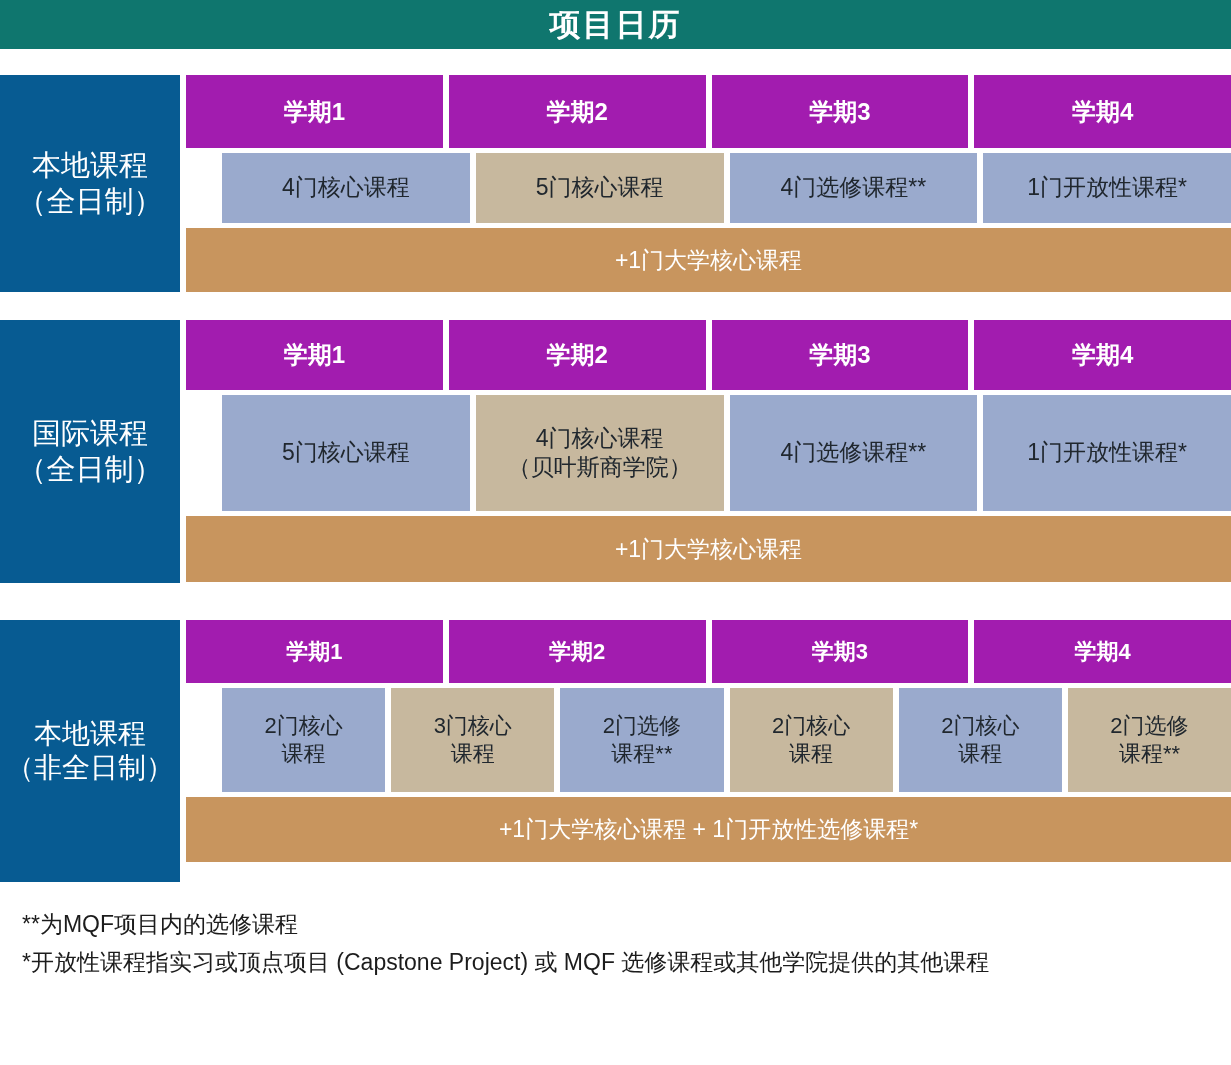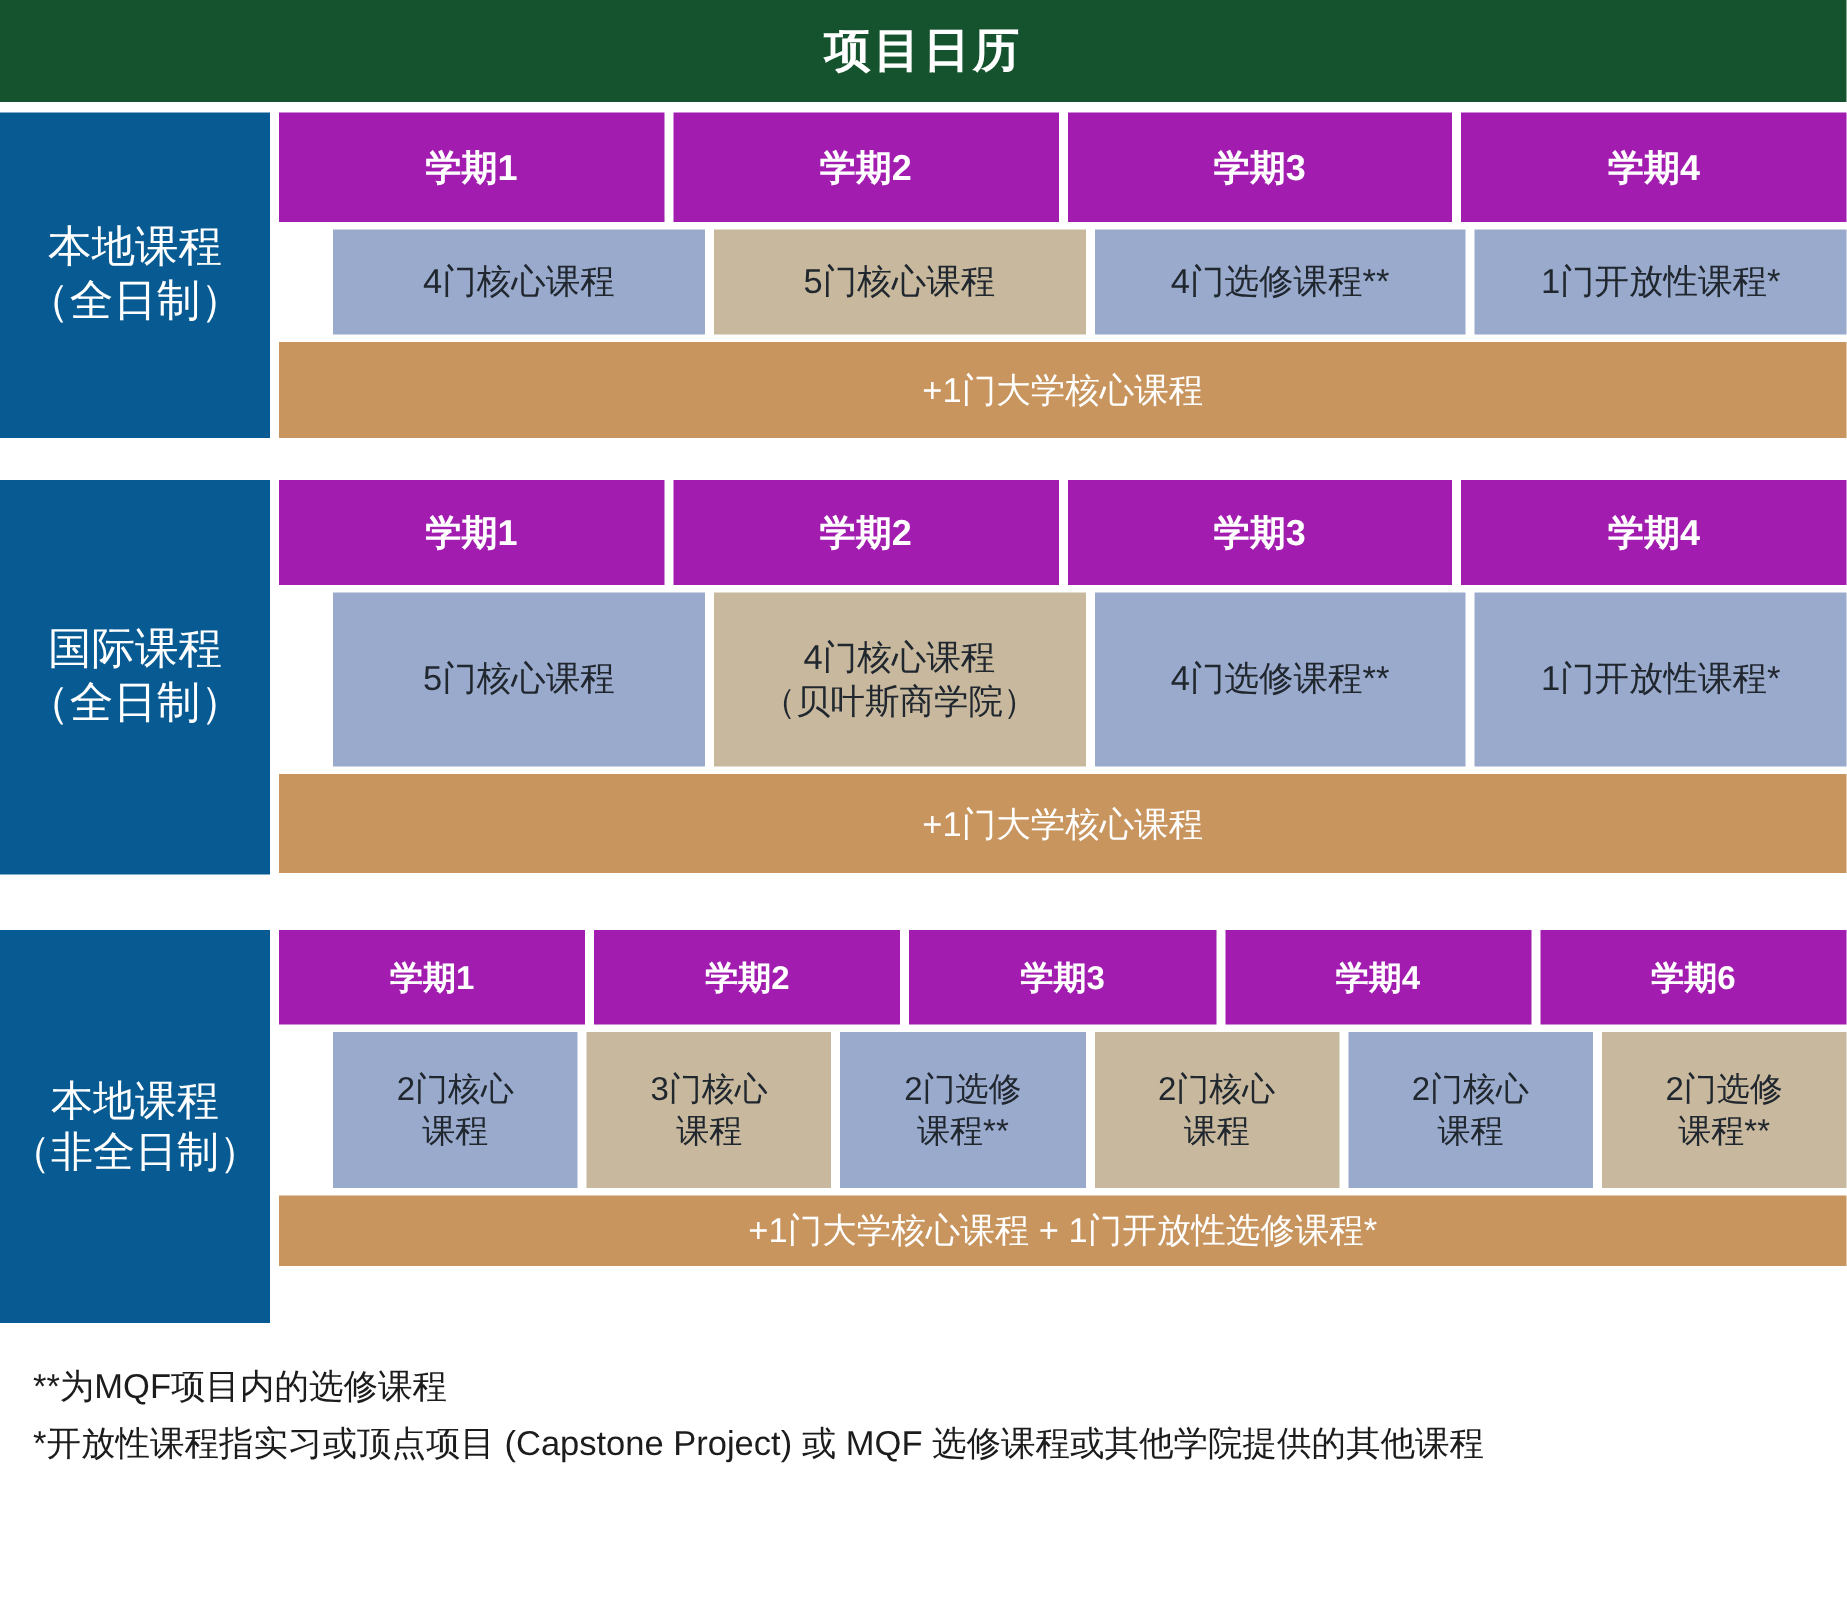--- a/index.html
+++ b/index.html
@@ -20,22 +20,22 @@
     height: 1065px;
     background: #ffffff;
   }
 
   
   .title-bar {
     position: absolute;
     left: 0;
     top: 0;
     width: 1231px;
-    height: 68px;
-    background: #14532d;
+    height: 49px;
+    background: #0f766e;
     display: flex;
     align-items: center;
     justify-content: center;
   }
   .title-text {
     color: #ffffff;
     font-size: 31px;
     font-weight: bold;
     letter-spacing: 2px;
   }
@@ -120,21 +120,21 @@
   #section-local-ft .footer-band { height: 64px; }
 
   #section-intl-ft       { top: 320px; height: 263px; }
   #section-intl-ft .row-head  { height: 70px; }
   #section-intl-ft .row-body  { height: 116px; }
   #section-intl-ft .footer-band { height: 66px; }
 
   #section-local-pt      { top: 620px; height: 262px; }
   #section-local-pt .row-head  { height: 63px; }
   #section-local-pt .row-body  { height: 104px; }
-  #section-local-pt .footer-band { height: 47px; }
+  #section-local-pt .footer-band { height: 65px; }
   #section-local-pt .cell-head { font-size: 22px; }
   #section-local-pt .cell-body { font-size: 22px; }
   #section-local-pt .side-label .l1,
   #section-local-pt .side-label .l2 { font-size: 28px; }
 
   
   .notes {
     position: absolute;
     left: 22px;
     top: 906px;
@@ -202,21 +202,20 @@
     <div class="side-label">
       <span class="l1">本地课程</span>
       <span class="l2">（非全日制）</span>
     </div>
     <div class="grid-wrap">
       <div class="row-head">
         <div class="cell cell-head">学期1</div>
         <div class="cell cell-head">学期2</div>
         <div class="cell cell-head">学期3</div>
         <div class="cell cell-head">学期4</div>
-        <div class="cell cell-head">学期6</div>
       </div>
       <div class="row-body">
         <div class="cell cell-body tone-blue">2门核心<br>课程</div>
         <div class="cell cell-body tone-tan">3门核心<br>课程</div>
         <div class="cell cell-body tone-blue">2门选修<br>课程**</div>
         <div class="cell cell-body tone-tan">2门核心<br>课程</div>
         <div class="cell cell-body tone-blue">2门核心<br>课程</div>
         <div class="cell cell-body tone-tan">2门选修<br>课程**</div>
       </div>
       <div class="footer-band">+1门大学核心课程 + 1门开放性选修课程*</div>

